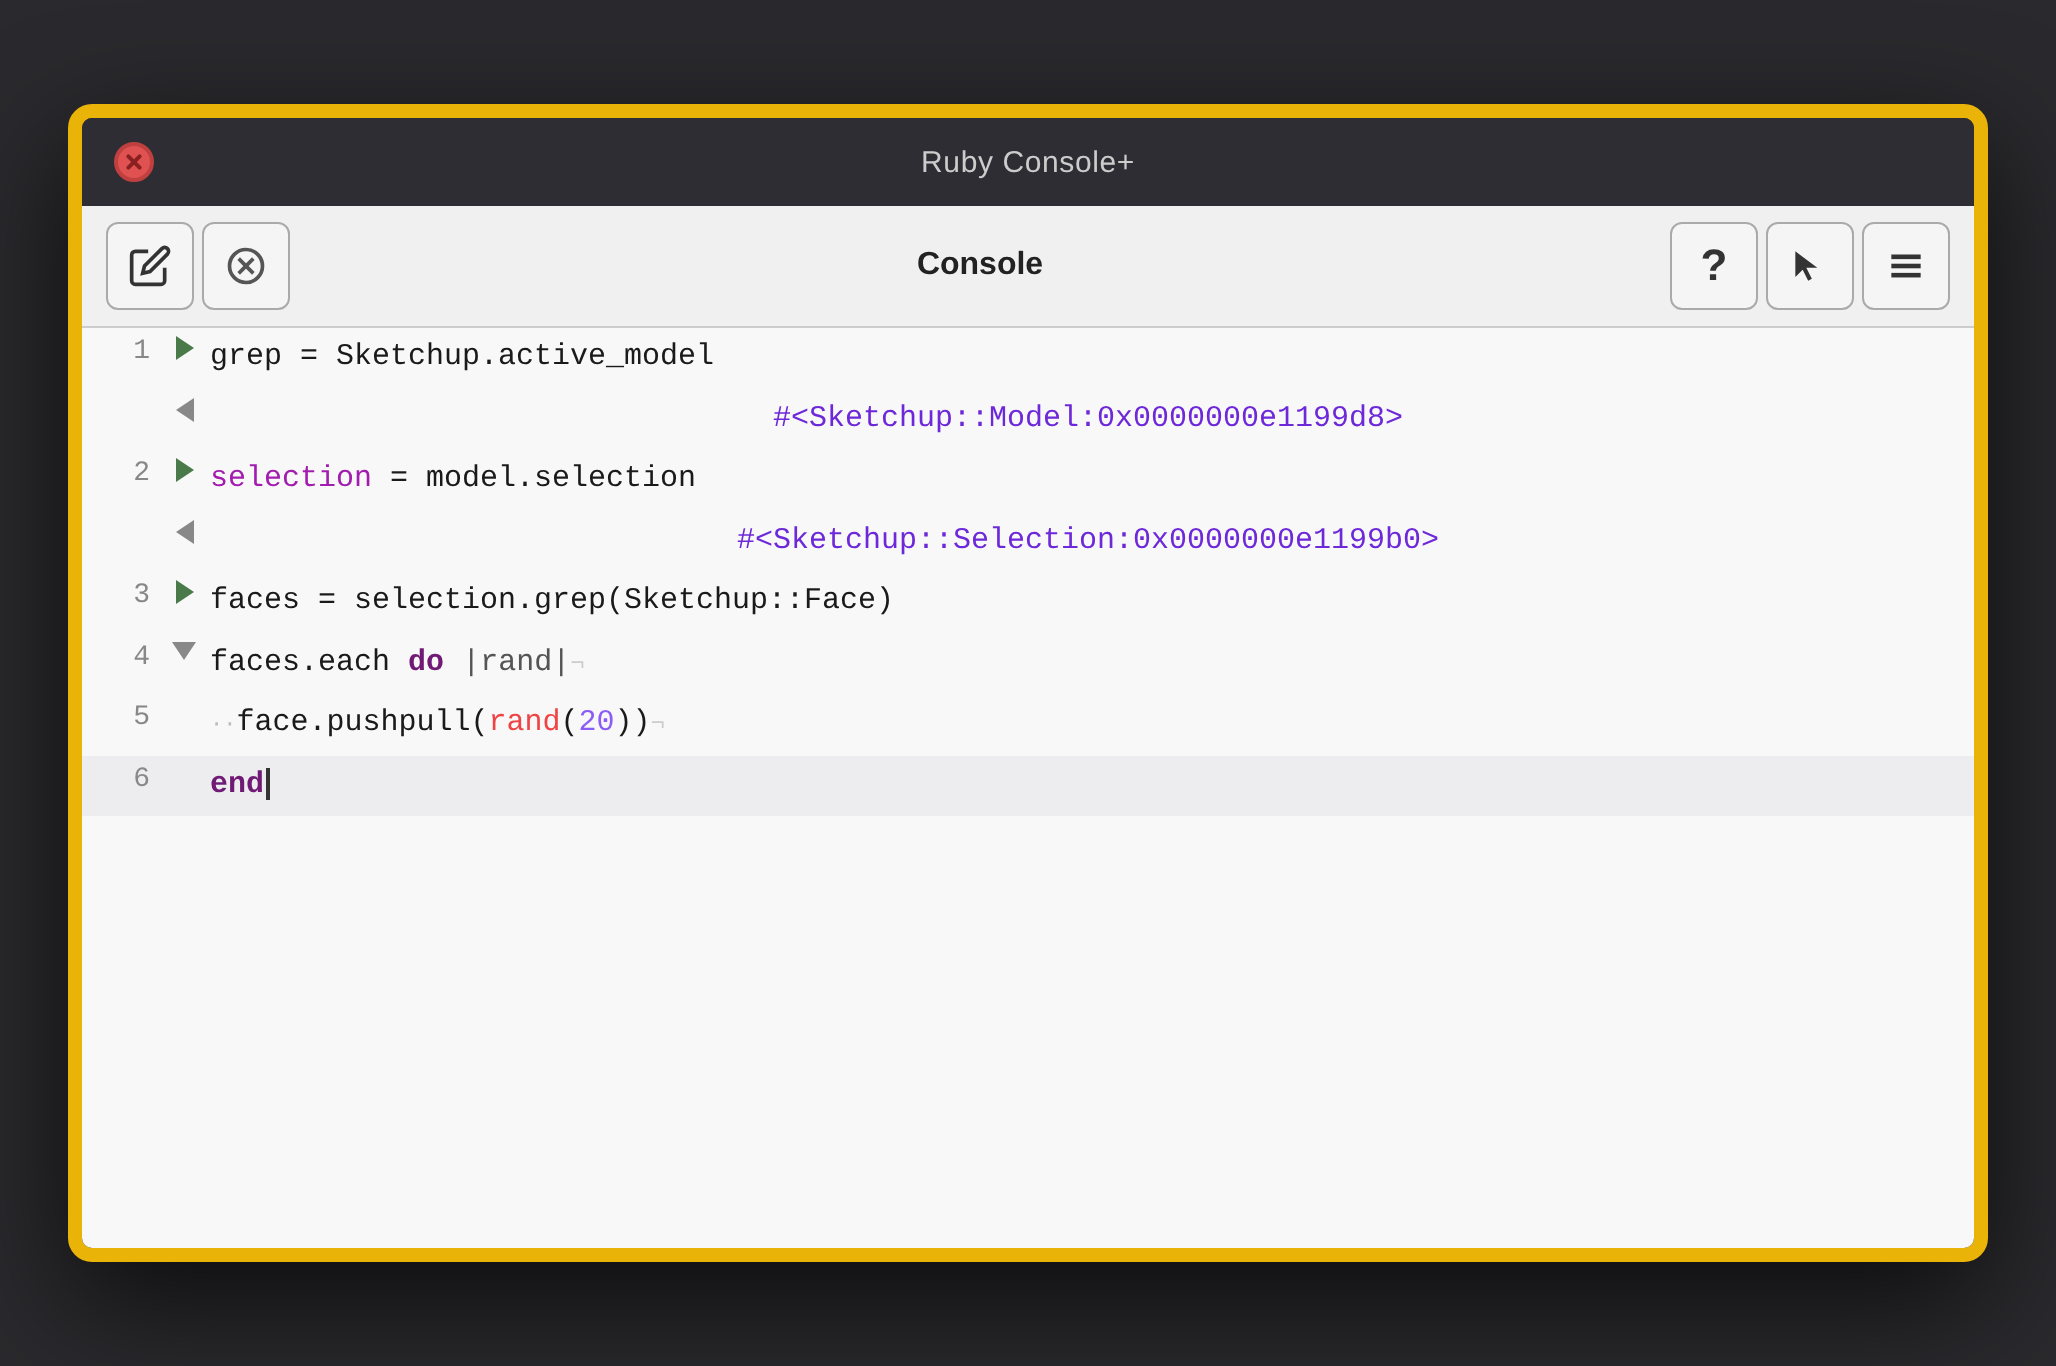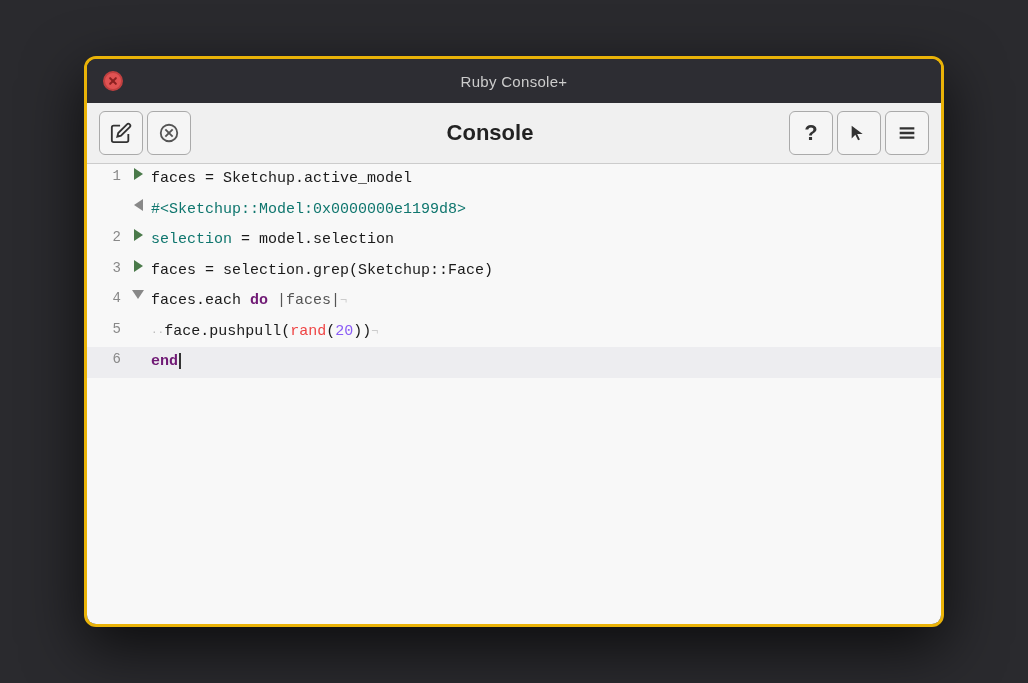--- a/index.html
+++ b/index.html
@@ -8,26 +8,26 @@
       background: #2a2a2e;
       display: flex;
       align-items: center;
       justify-content: center;
       width: 1028px;
       height: 683px;
       font-family: sans-serif;
     }
 
     .window {
-      width: 860px;
+      width: 960px;
       background: #1e1e22;
       border-radius: 12px;
       overflow: hidden;
       box-shadow: 0 20px 60px rgba(0,0,0,0.7);
-      border: 3px solid #eab308;
+      border: 7px solid #eab308;
     }
 
     
     .titlebar {
       background: #2d2d33;
       display: flex;
       align-items: center;
       justify-content: center;
       padding: 10px 16px;
       position: relative;
@@ -88,21 +88,21 @@
       display: flex;
       align-items: center;
       justify-content: center;
       font-size: 20px;
       color: #333;
     }
 
     .toolbar-title {
       flex: 1;
       text-align: center;
-      font-size: 22px;
+      font-size: 16px;
       font-weight: bold;
       color: #222;
     }
 
     .toolbar-right {
       display: flex;
       gap: 4px;
     }
 
     
@@ -168,27 +168,28 @@
 
     .line-content {
       flex: 1;
       padding: 4px 4px 4px 2px;
       color: #1a1a1a;
       white-space: pre;
       line-height: 1.5;
     }
 
     .line-content.result {
-      color: #0f766e;
+      color: #6d28d9;
       padding-left: 2px;
+      text-align: center;
     }
 
     
     .kw-purple { color: #701a75; font-weight: bold; }
-    .kw-blue { color: #0f766e; }
+    .kw-blue { color: #a21caf; }
     .kw-green { color: #ef4444; }
     .kw-num { color: #8b5cf6; }
     .kw-pipe { color: #555; }
     .cursor-line {
       background: #ededf0;
     }
 
     .pilcrow { color: #ccc; font-size: 12px; }
   </style>
 </head>
@@ -233,56 +234,63 @@
     </div>
   </div>
 
   <div class="code-area">
 
     <div class="code-line">
       <span class="line-number">1</span>
       <span class="line-arrow">
           <div class="arrow-right"></div>
         </span>
-      <span class="line-content">faces = Sketchup.active_model</span>
+      <span class="line-content">grep = Sketchup.active_model</span>
     </div>
 
     <div class="code-line">
       <span class="line-number"></span>
       <span class="line-arrow">
           <div class="arrow-left"></div>
         </span>
       <span class="line-content result">#&lt;Sketchup::Model:0x0000000e1199d8&gt;</span>
     </div>
 
     <div class="code-line">
       <span class="line-number">2</span>
       <span class="line-arrow">
           <div class="arrow-right"></div>
         </span>
       <span class="line-content"><span class="kw-blue">selection</span> = model.selection</span>
     </div>
 
+    <div class="code-line">
+      <span class="line-number"></span>
+      <span class="line-arrow">
+          <div class="arrow-left"></div>
+        </span>
+      <span class="line-content result">#&lt;Sketchup::Selection:0x0000000e1199b0&gt;</span>
+    </div>
 
     <div class="code-line">
       <span class="line-number">3</span>
       <span class="line-arrow">
           <div class="arrow-right"></div>
         </span>
       <span class="line-content">faces = selection.grep(Sketchup::Face)</span>
     </div>
 
 
 
     <div class="code-line">
       <span class="line-number">4</span>
       <span class="line-arrow">
           <div class="arrow-down"></div>
         </span>
-      <span class="line-content">faces.each <span class="kw-purple">do</span> <span class="kw-pipe">|faces|</span><span class="pilcrow">¬</span></span>
+      <span class="line-content">faces.each <span class="kw-purple">do</span> <span class="kw-pipe">|rand|</span><span class="pilcrow">¬</span></span>
     </div>
 
     <div class="code-line">
       <span class="line-number">5</span>
       <span class="line-arrow"></span>
       <span class="line-content"><span style="color:#bbb;font-size:11px">··</span>face.pushpull(<span class="kw-green">rand</span>(<span class="kw-num">20</span>))<span class="pilcrow">¬</span></span>
     </div>
 
     <div class="code-line cursor-line">
       <span class="line-number">6</span>

